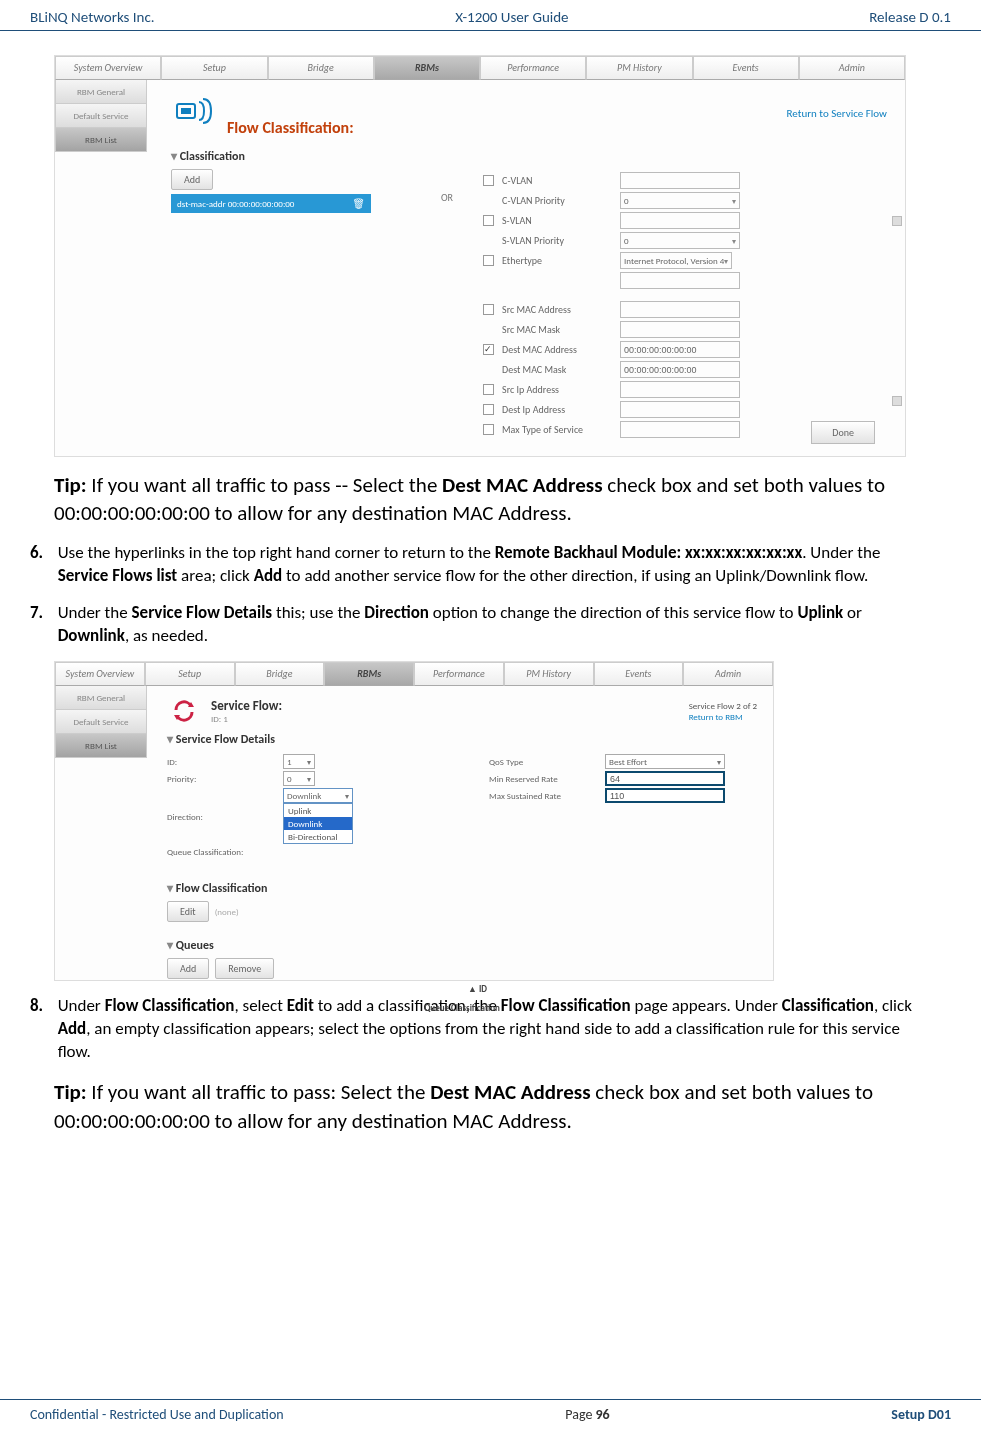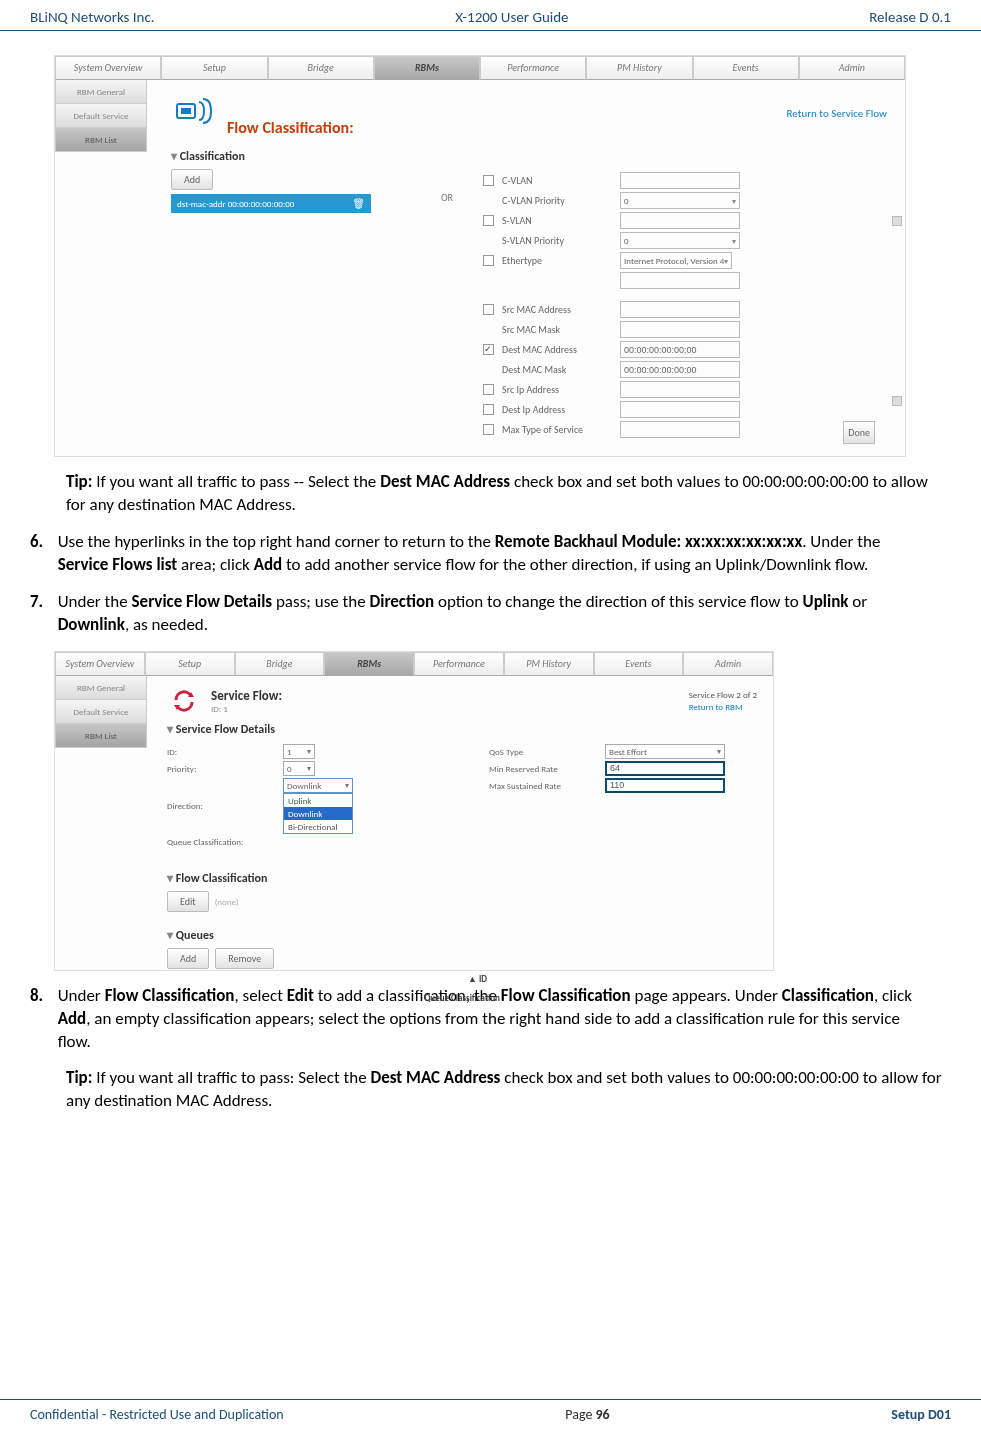--- a/index.html
+++ b/index.html
@@ -31,21 +31,21 @@
     font-weight: bold;
     font-size: 17px;
   }
   .step-body {
     display:inline-block;
     width: 870px;
     vertical-align: top;
     font-size: 17px;
     line-height: 1.35;
   }
-  .tip-line { margin-left: 36px; font-size: 17px; line-height:1.35; margin-bottom:14px;}
+  .tip-line { margin-left: 24px; font-size: 21px; line-height:1.35; margin-bottom:14px;}
   b { font-weight: bold; }
 
   
   .shot1 {
     margin: 0 0 14px 24px;
     width: 852px;
     height: 402px;
     border: 1px solid #ddd;
     background: #fdfdfd;
     position: relative;
@@ -114,21 +114,21 @@
   .formline .cb{width:11px;height:11px;border:1px solid #999;background:#fff;display:inline-block;}
   .formline .cb.ck::after{content:"✓";font-size:9px;color:#333;position:relative;top:-3px;left:0px;}
   .formline label{width:110px;}
   .formline input, .formline .selbox{
     width:120px;height:17px;font-size:9px;border:1px solid #bbb;background:#fdfdfd;padding:0 3px;color:#666;
   }
   .formline .selbox{display:inline-flex;align-items:center;justify-content:space-between;}
   .formline .selbox::after{content:"▾";font-size:8px;color:#888;}
   .donebtn{
     position:absolute; right:30px; bottom:12px;
-    padding:4px 4px; font-size:10px; color:#666;
+    padding:4px 20px; font-size:10px; color:#666;
     background:linear-gradient(#fff,#e3e3e3); border:1px solid #bbb;
   }
   .scrollhint{position:absolute;right:3px;top:160px;bottom:50px;width:10px;}
   .scrollhint .thumbu{position:absolute;top:0;width:10px;height:10px;background:#ddd;border:1px solid #bbb;}
   .scrollhint .thumbd{position:absolute;bottom:0;width:10px;height:10px;background:#ddd;border:1px solid #bbb;}
 
   
   .shot2{
     margin: 6px 0 14px 24px;
     width: 720px;
@@ -320,21 +320,21 @@
   <div class="step-block">
     <span class="step-num">6.</span>
     <span class="step-body">
       <span>Use the hyperlinks in the top right hand corner to return to the </span><b>Remote Backhaul Module: xx:xx:xx:xx:xx:xx</b><span>. Under the </span><b>Service Flows list</b><span> area; click </span><b>Add</b><span> to add another service flow for the other direction, if using an Uplink/Downlink flow.</span>
     </span>
   </div>
 
   <div class="step-block">
     <span class="step-num">7.</span>
     <span class="step-body">
-      <span>Under the </span><b>Service Flow Details</b><span> pass; use the </span><b>Direction</b><span> option to change the direction of this service flow to </span><b>Uplink</b><span> or </span><b>Downlink</b><span>, as needed.</span>
+      <span>Under the </span><b>Service Flow Details</b><span> this; use the </span><b>Direction</b><span> option to change the direction of this service flow to </span><b>Uplink</b><span> or </span><b>Downlink</b><span>, as needed.</span>
     </span>
   </div>
 
   <div class="shot2">
     <div class="tabstrip">
       <div class="tab">System Overview</div>
       <div class="tab">Setup</div>
       <div class="tab">Bridge</div>
       <div class="tab sel">RBMs</div>
       <div class="tab">Performance</div>

